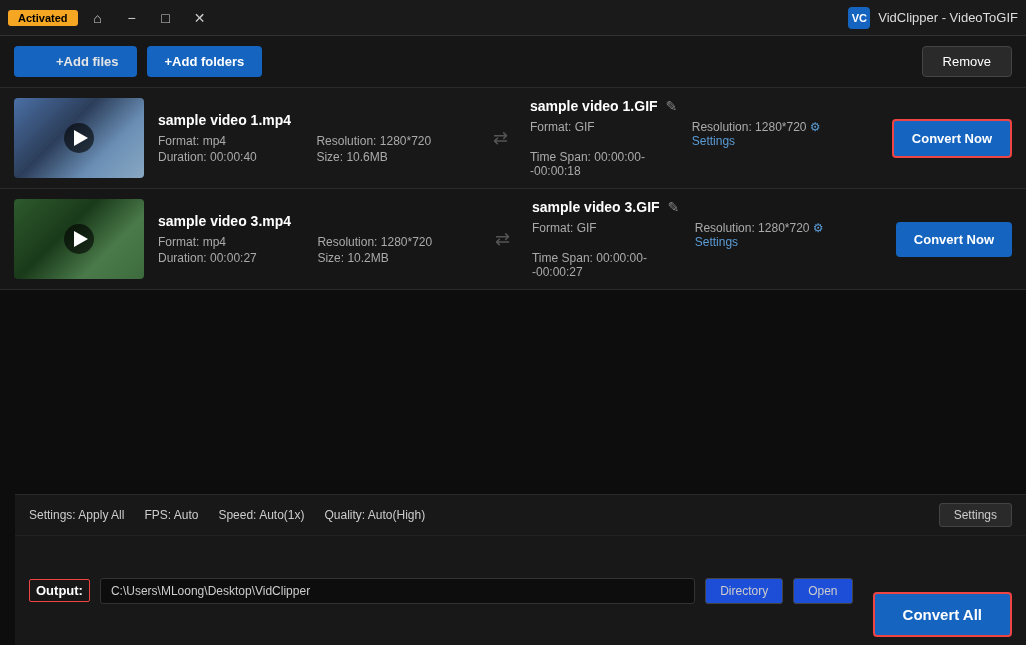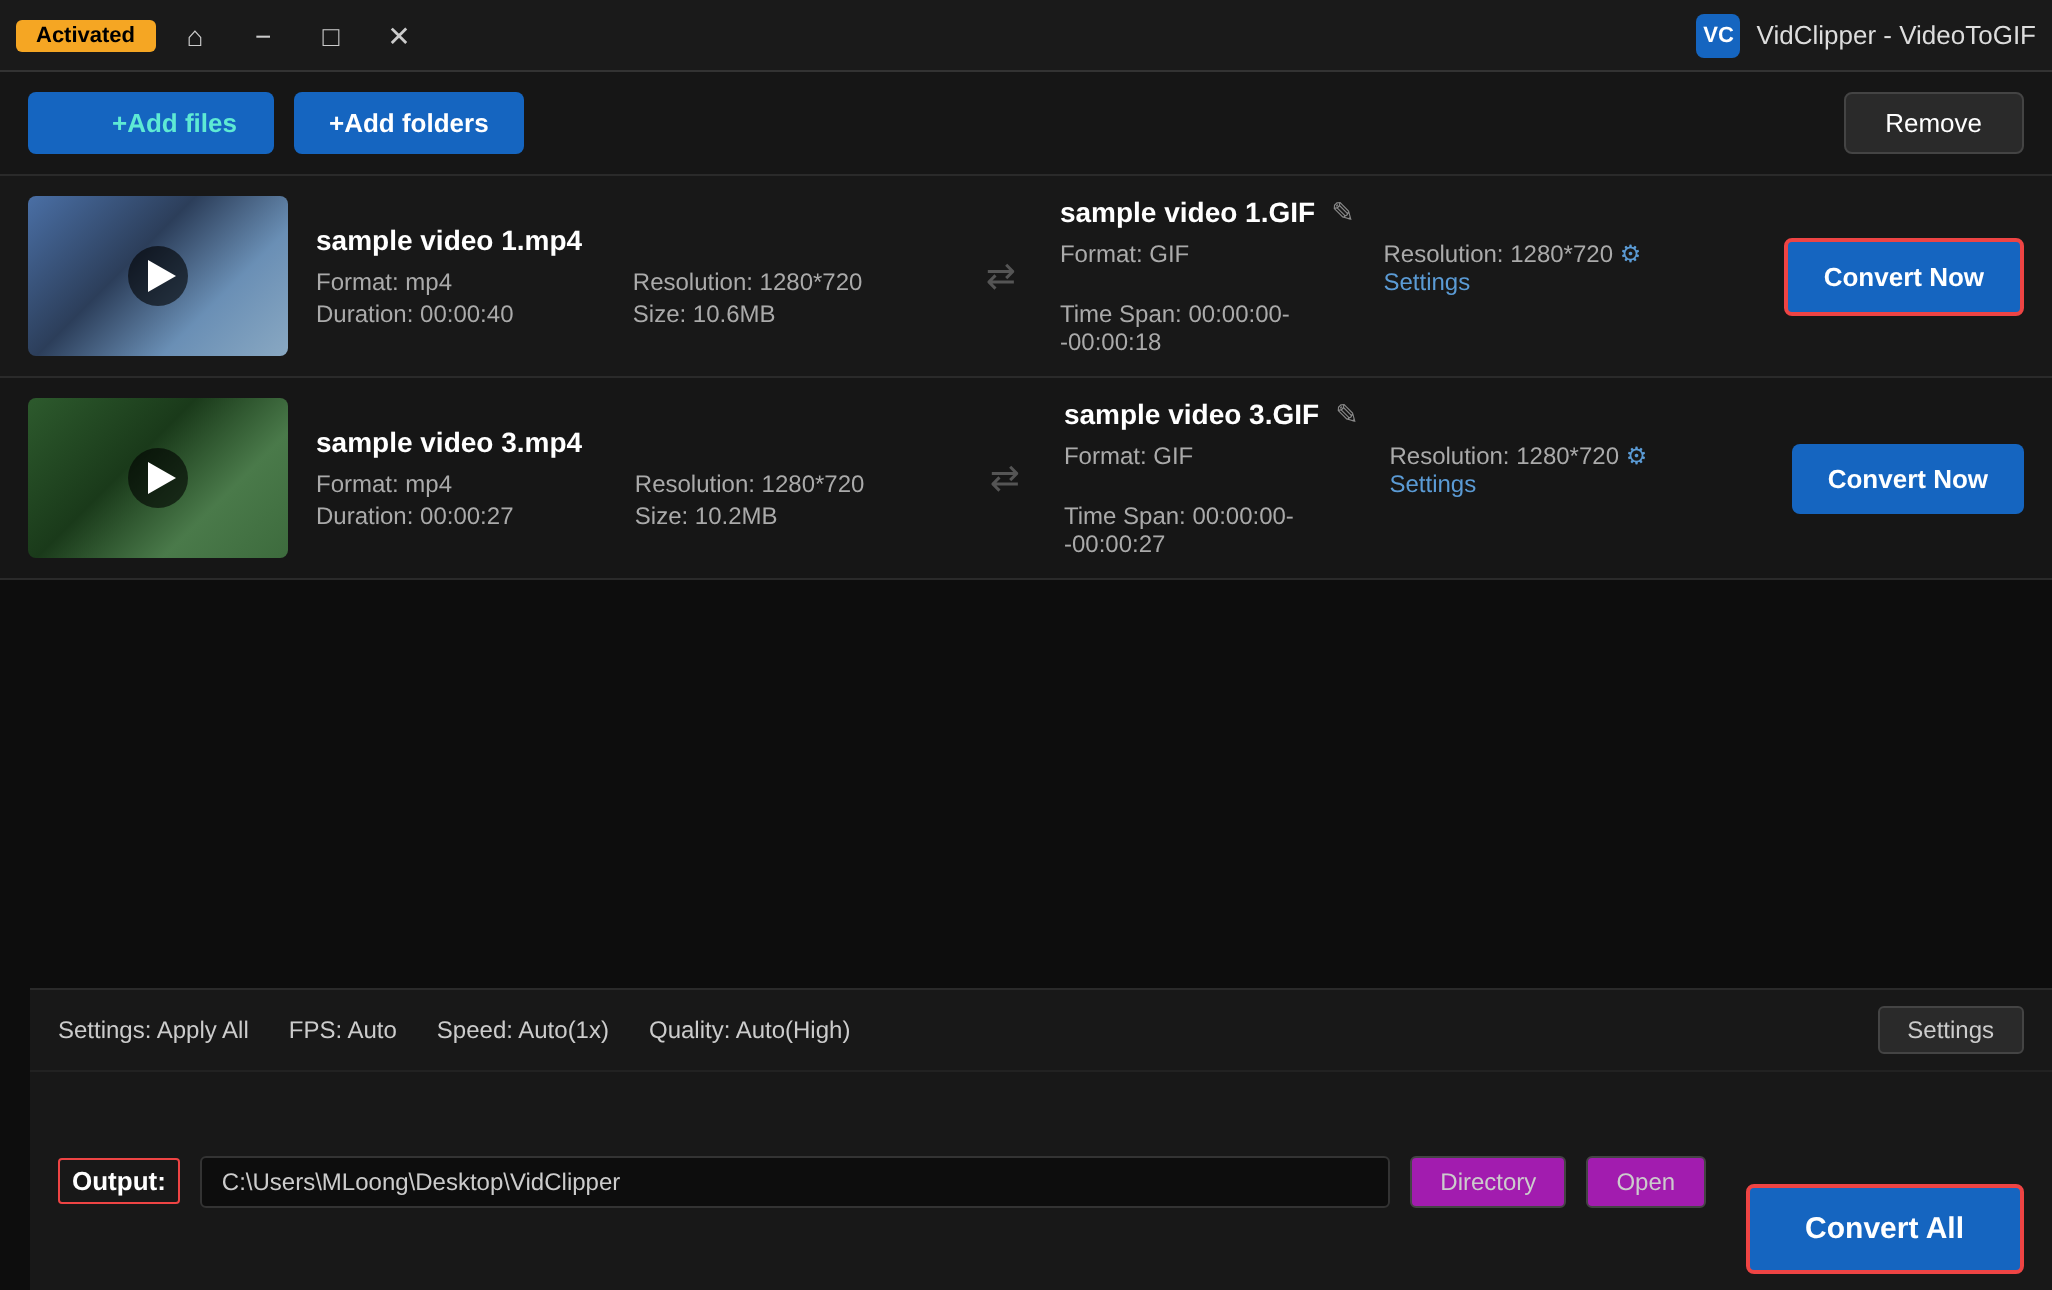--- a/index.html
+++ b/index.html
@@ -83,21 +83,21 @@
     .toolbar-btn {
       padding: 8px 18px;
       border: none;
       border-radius: 4px;
       font-size: 13px;
       font-weight: bold;
       cursor: pointer;
     }
     #add-files-btn {
       background: #1565c0;
-      color: #5eead4;
+      color: #e5e5e5;
       padding-left: 42px;
     }
     #add-folders-btn {
       background: #1565c0;
       color: #fff;
     }
     #remove-btn {
       margin-left: auto;
       background: #2a2a2a;
       color: #fff;
@@ -280,21 +280,21 @@
     #output-path {
       flex: 1;
       background: #0d0d0d;
       border: 1px solid #333;
       color: #ccc;
       font-size: 12px;
       padding: 5px 10px;
       border-radius: 3px;
     }
     .output-action-btn {
-      background: #a21caf;
+      background: #1d4ed8;
       color: #ccc;
       border: 1px solid #444;
       padding: 5px 14px;
       border-radius: 3px;
       font-size: 12px;
       cursor: pointer;
     }
     #convert-all-btn {
       background: #1565c0;
       color: #fff;

